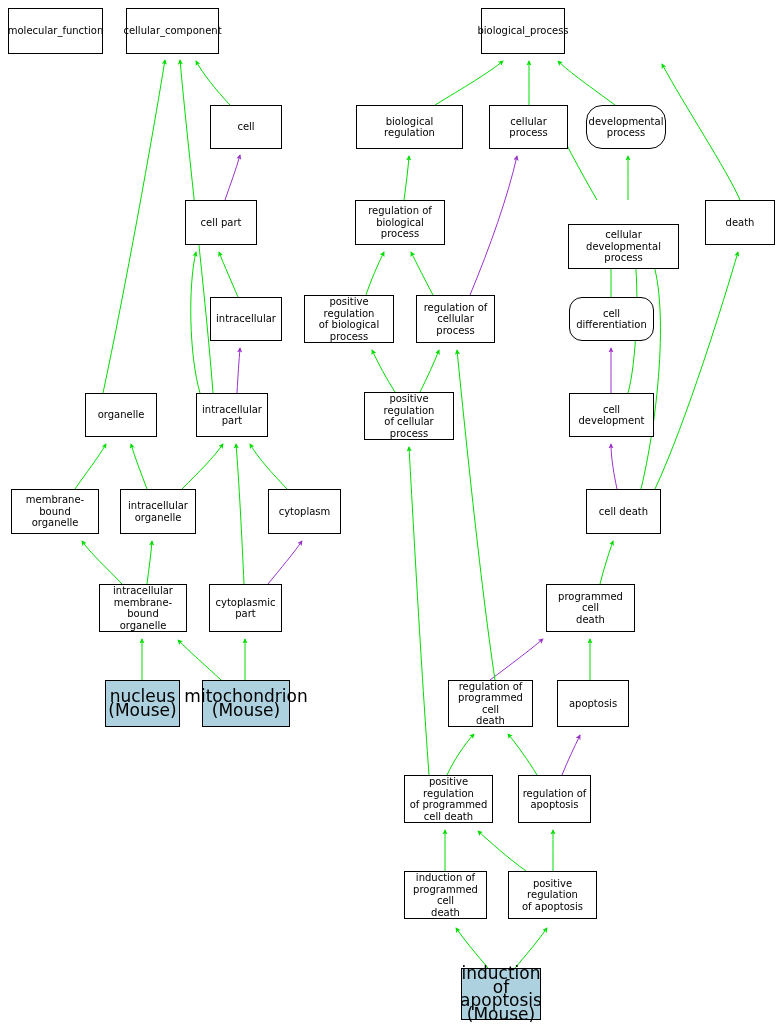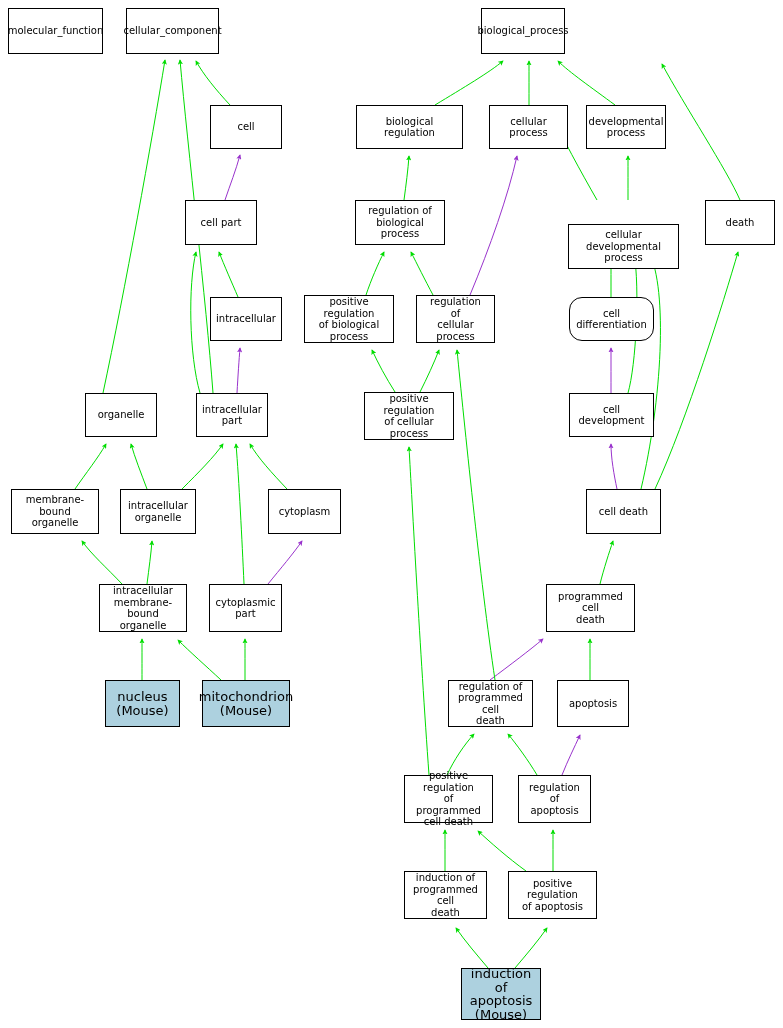--- a/index.html
+++ b/index.html
@@ -31,26 +31,26 @@
     box-sizing: border-box;
     border: 1px solid #000000;
     background: #ffffff;
     display: flex;
     align-items: center;
     justify-content: center;
     text-align: center;
     font-size: 10px;
     line-height: 11.5px;
     color: #000000;
-    padding: 1px 8px;
+    padding: 1px 2px;
     z-index: 5;
   }
   .node.highlight {
     background: #ADD1DF;
-    font-size: 13px;
+    font-size: 17px;
     line-height: 13.5px;
   }
   .node-label {
     display: block;
     white-space: pre-line;
   }
 </style>
 </head>
 <body>
 
@@ -128,21 +128,21 @@
       </div>
       <div class="node" style="left: 210px; top: 105px; width: 72px; height: 44px;">
         <span class="node-label">cell</span>
       </div>
       <div class="node" style="left: 356px; top: 105px; width: 107px; height: 44px;">
         <span class="node-label">biological regulation</span>
       </div>
       <div class="node" style="left: 489px; top: 105px; width: 79px; height: 44px;">
         <span class="node-label">cellular process</span>
       </div>
-      <div class="node" style="left: 586px; top: 105px; width: 80px; height: 44px;">
+      <div class="node" style="left: 586px; top: 105px; width: 80px; height: 44px; border-radius: 16px;">
         <span class="node-label">developmental
 process</span>
       </div>
       <div class="node" style="left: 185px; top: 200px; width: 72px; height: 45px;">
         <span class="node-label">cell part</span>
       </div>
       <div class="node" style="left: 355px; top: 200px; width: 90px; height: 45px;">
         <span class="node-label">regulation of
 biological process</span>
       </div>

